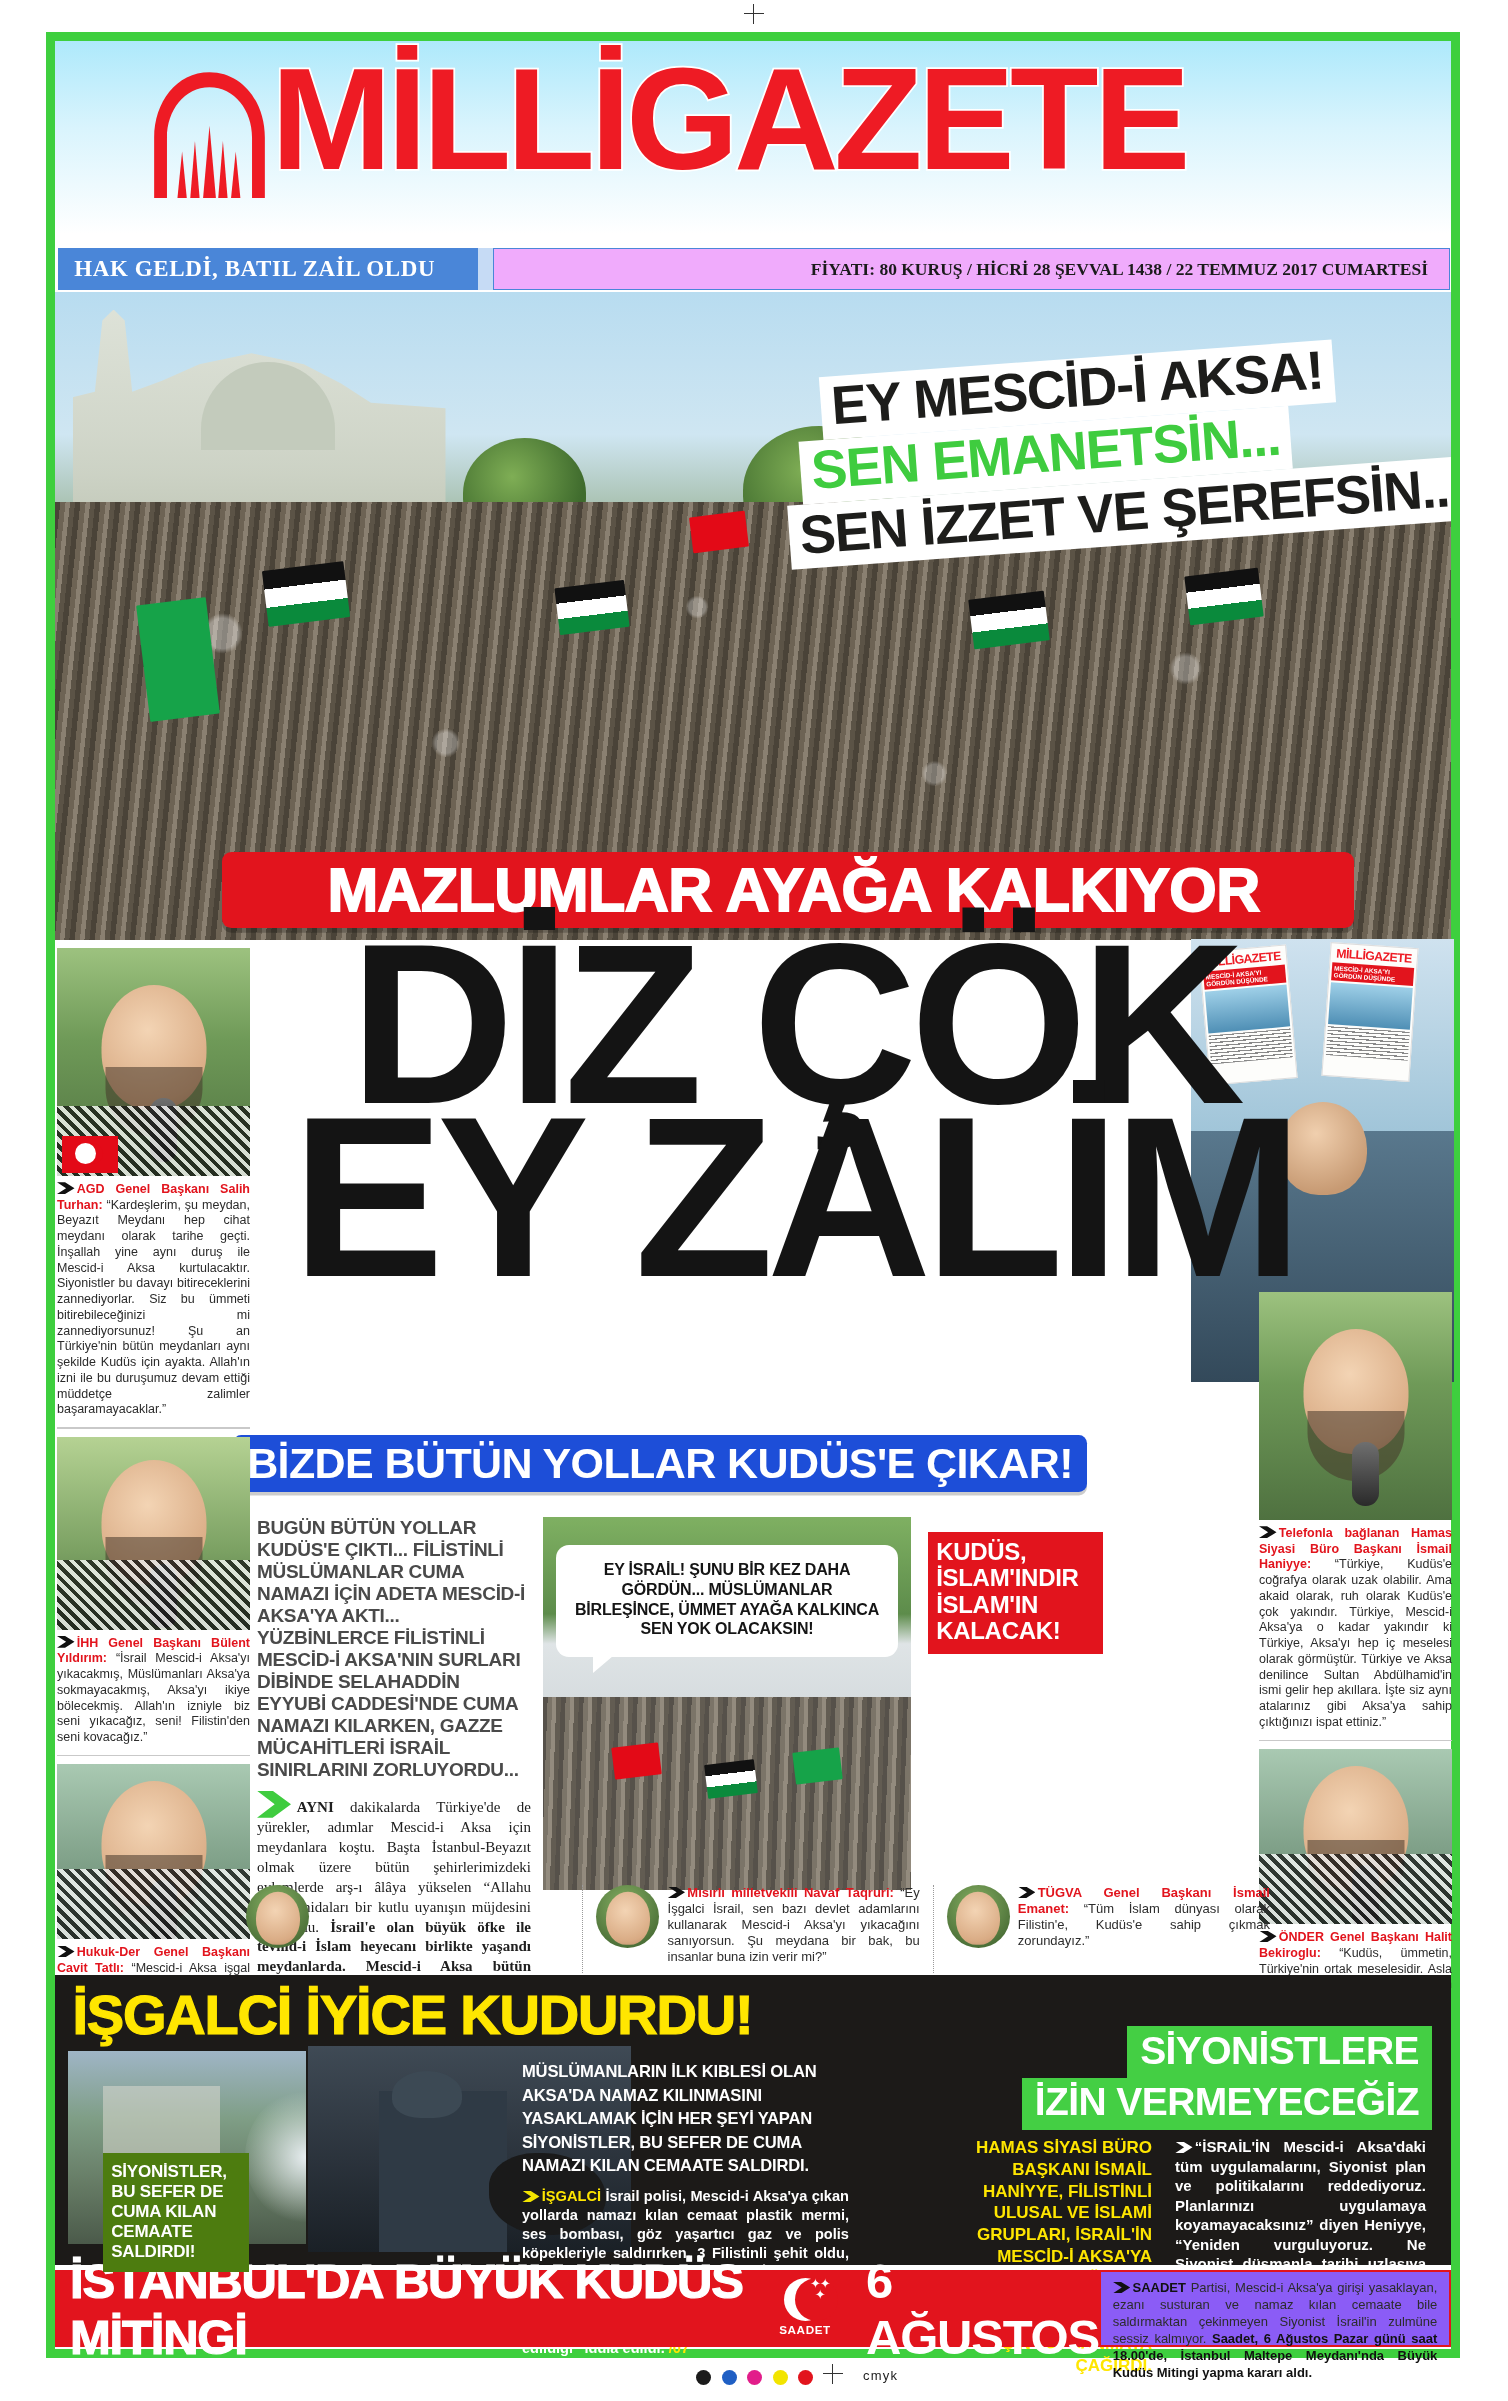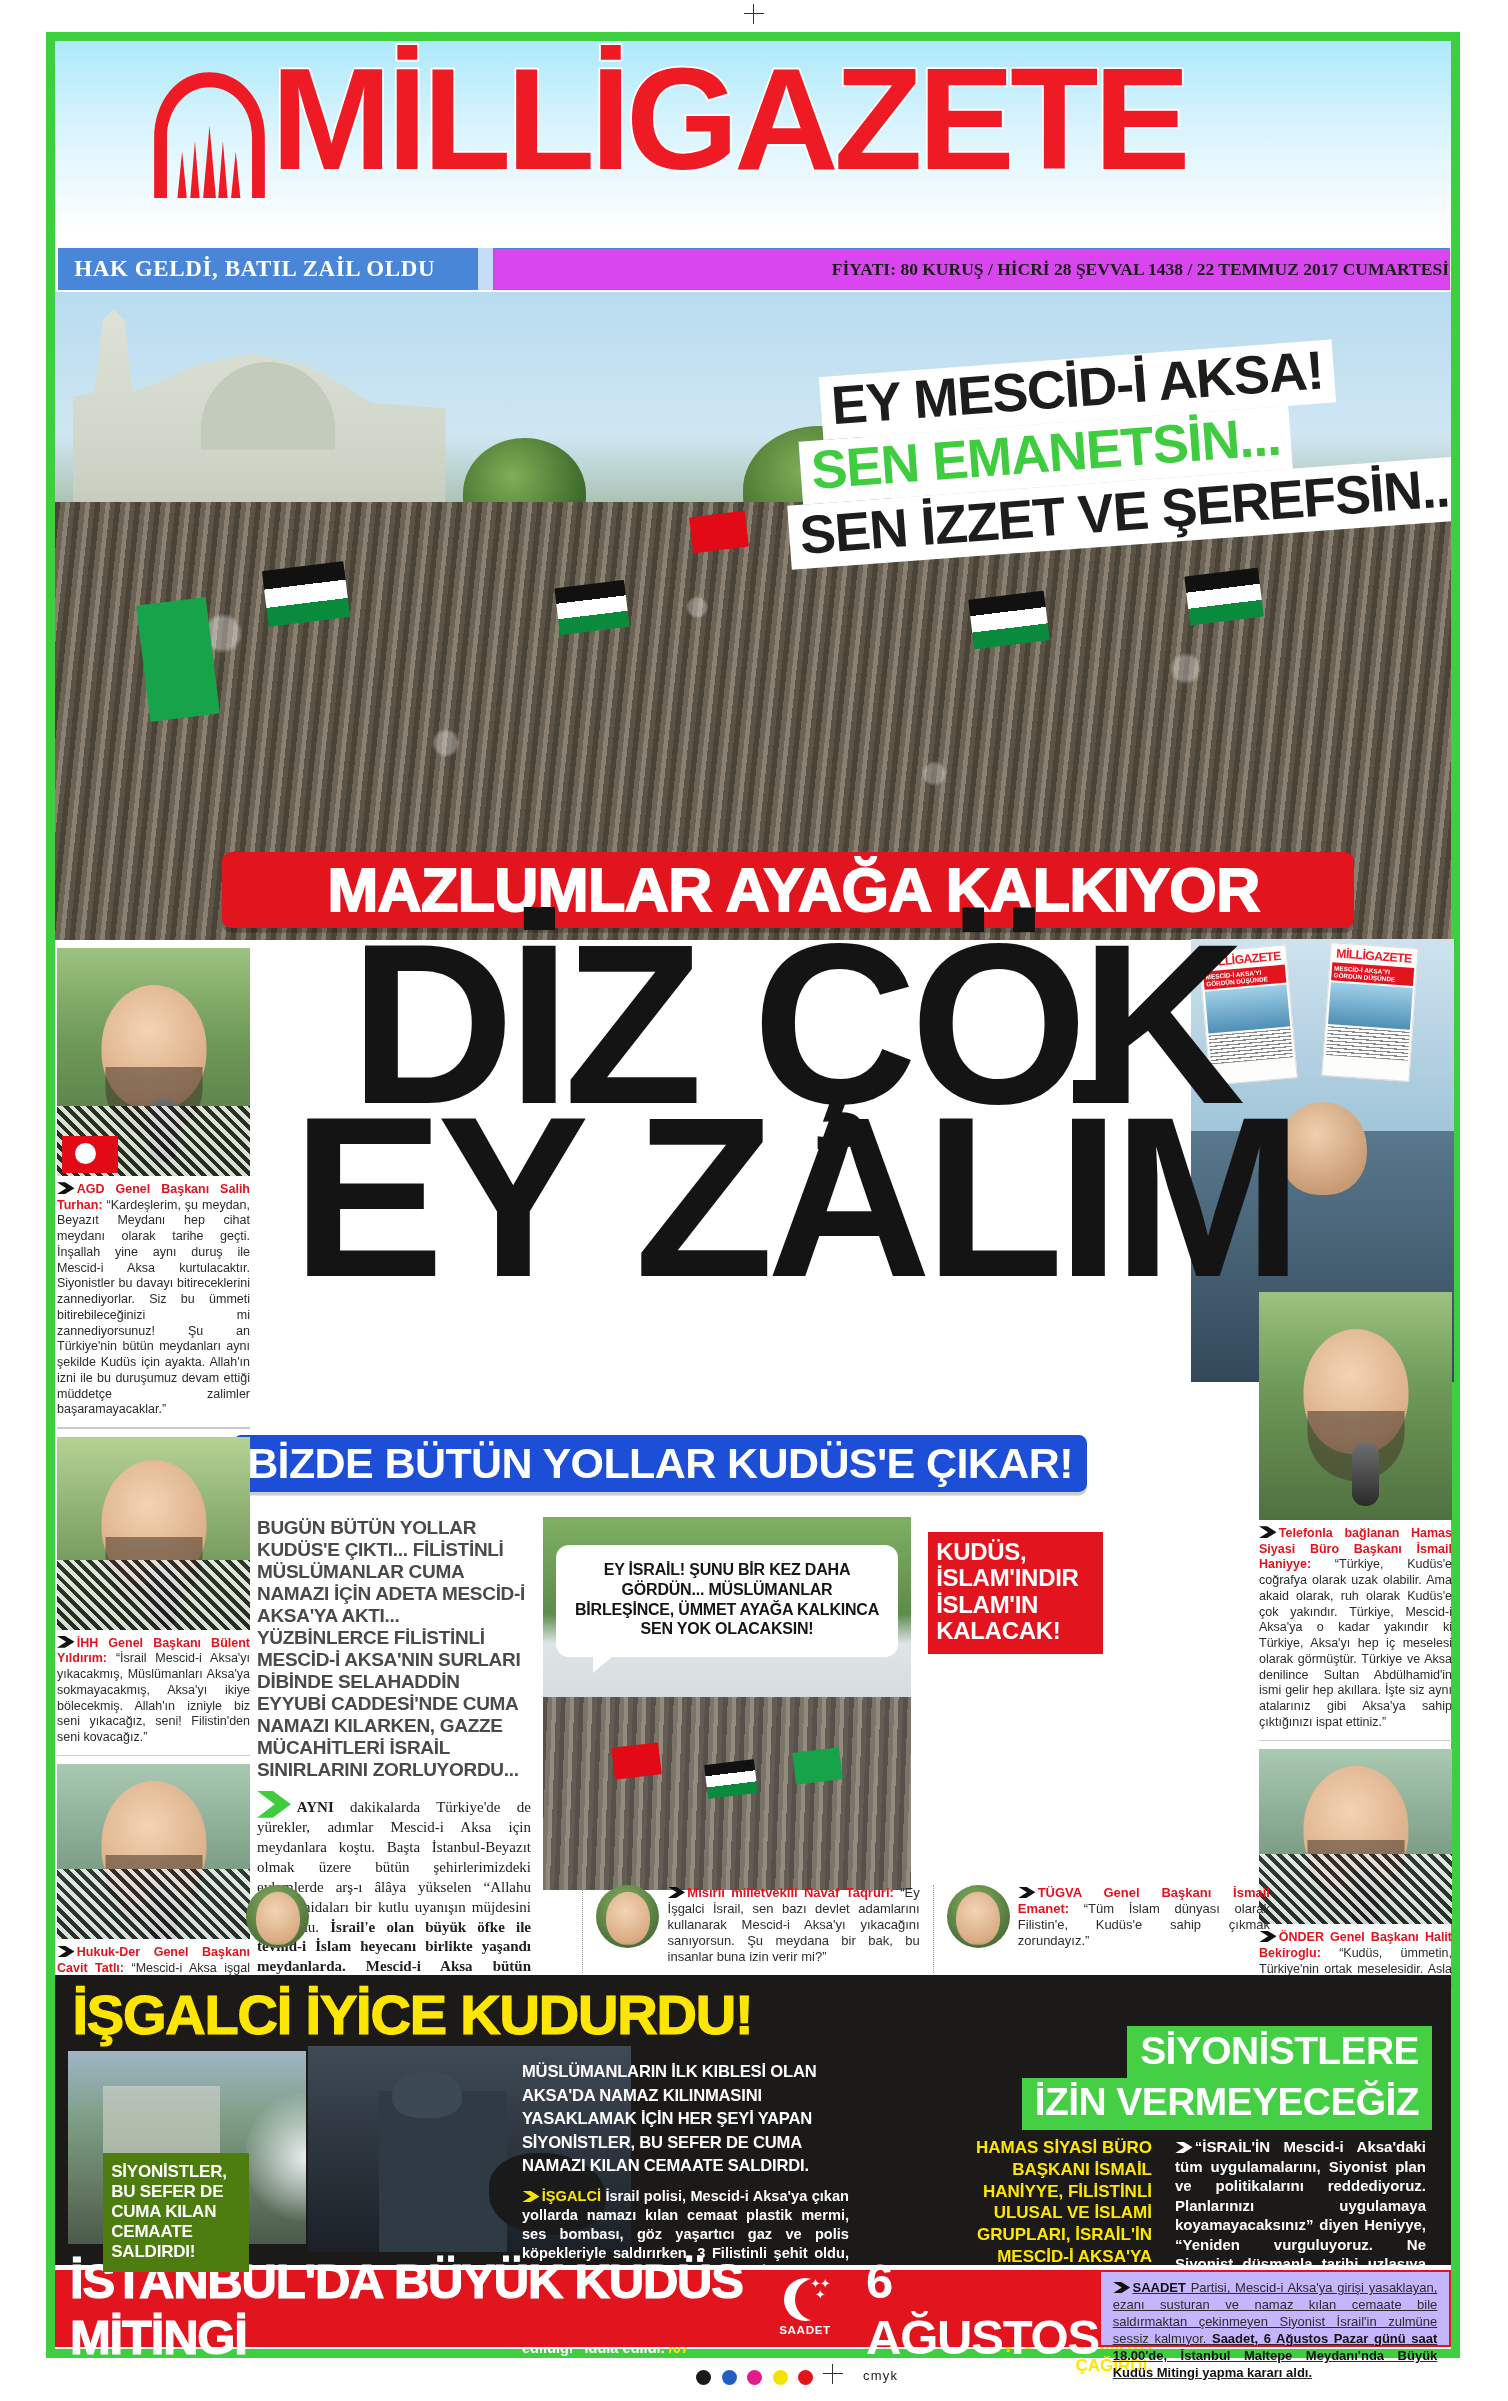--- a/index.html
+++ b/index.html
@@ -45,22 +45,23 @@
     display:flex; align-items:stretch;
   }
   .slogan-left {
     width:420px; background:#4a86d8;
     display:flex; align-items:center; padding-left:16.3px;
     color:#ffffff; font-weight:bold; font-size:23px;
     letter-spacing:0.6px; font-family:"Liberation Serif", serif;
   }
   .slogan-gap { width:15px; background:#c6dbf5; }
   .slogan-right {
-    flex:1; background:#d946ef; border:1.8px solid #4a86d8;
+    flex:1; background:#f0abfc; border:1.8px solid #4a86d8;
     display:flex; align-items:center; justify-content:flex-end;
+    padding-right:21px;
     font-weight:bold; font-size:17.5px; color:#1b1b1b;
     font-family:"Liberation Serif", serif; letter-spacing:0px;
   }
 
   
   .hero {
     position:absolute; left:55px; top:292px; width:1396px; height:648px;
     overflow:hidden; background:#8fb8d8;
   }
   .hero-sky {
@@ -401,24 +402,23 @@
     letter-spacing:-1.2px; line-height:.8;
   }
   .saadet-name {
     color:#ffffff; font-weight:bold; font-size:11.7px; letter-spacing:0.6px; margin-top:2.3px;
   }
   .fb-date {
     color:#ffffff; font-weight:bold; font-size:49px; letter-spacing:-1.2px;
     margin-left:98px;
   }
   .fb-white {
-    flex:1; background:#c4b5fd; border:2.3px solid #e2141d;
+    flex:1; background:#8b5cf6; border:2.3px solid #e2141d;
     padding:8.2px 11.7px; font-size:13px; line-height:1.3; color:#2c2c2c;
     text-align:justify;
-    text-decoration:underline;
   }
   .fb-white b { color:#111; }
 
   
   .regdots {
     position:absolute; left:0; top:2363px; width:1509px; height:29px;
     display:flex; align-items:center; justify-content:center; gap:10.5px;
   }
   .regdot { width:15px; height:15px; border-radius:50%; }
   .cmyk-label {

